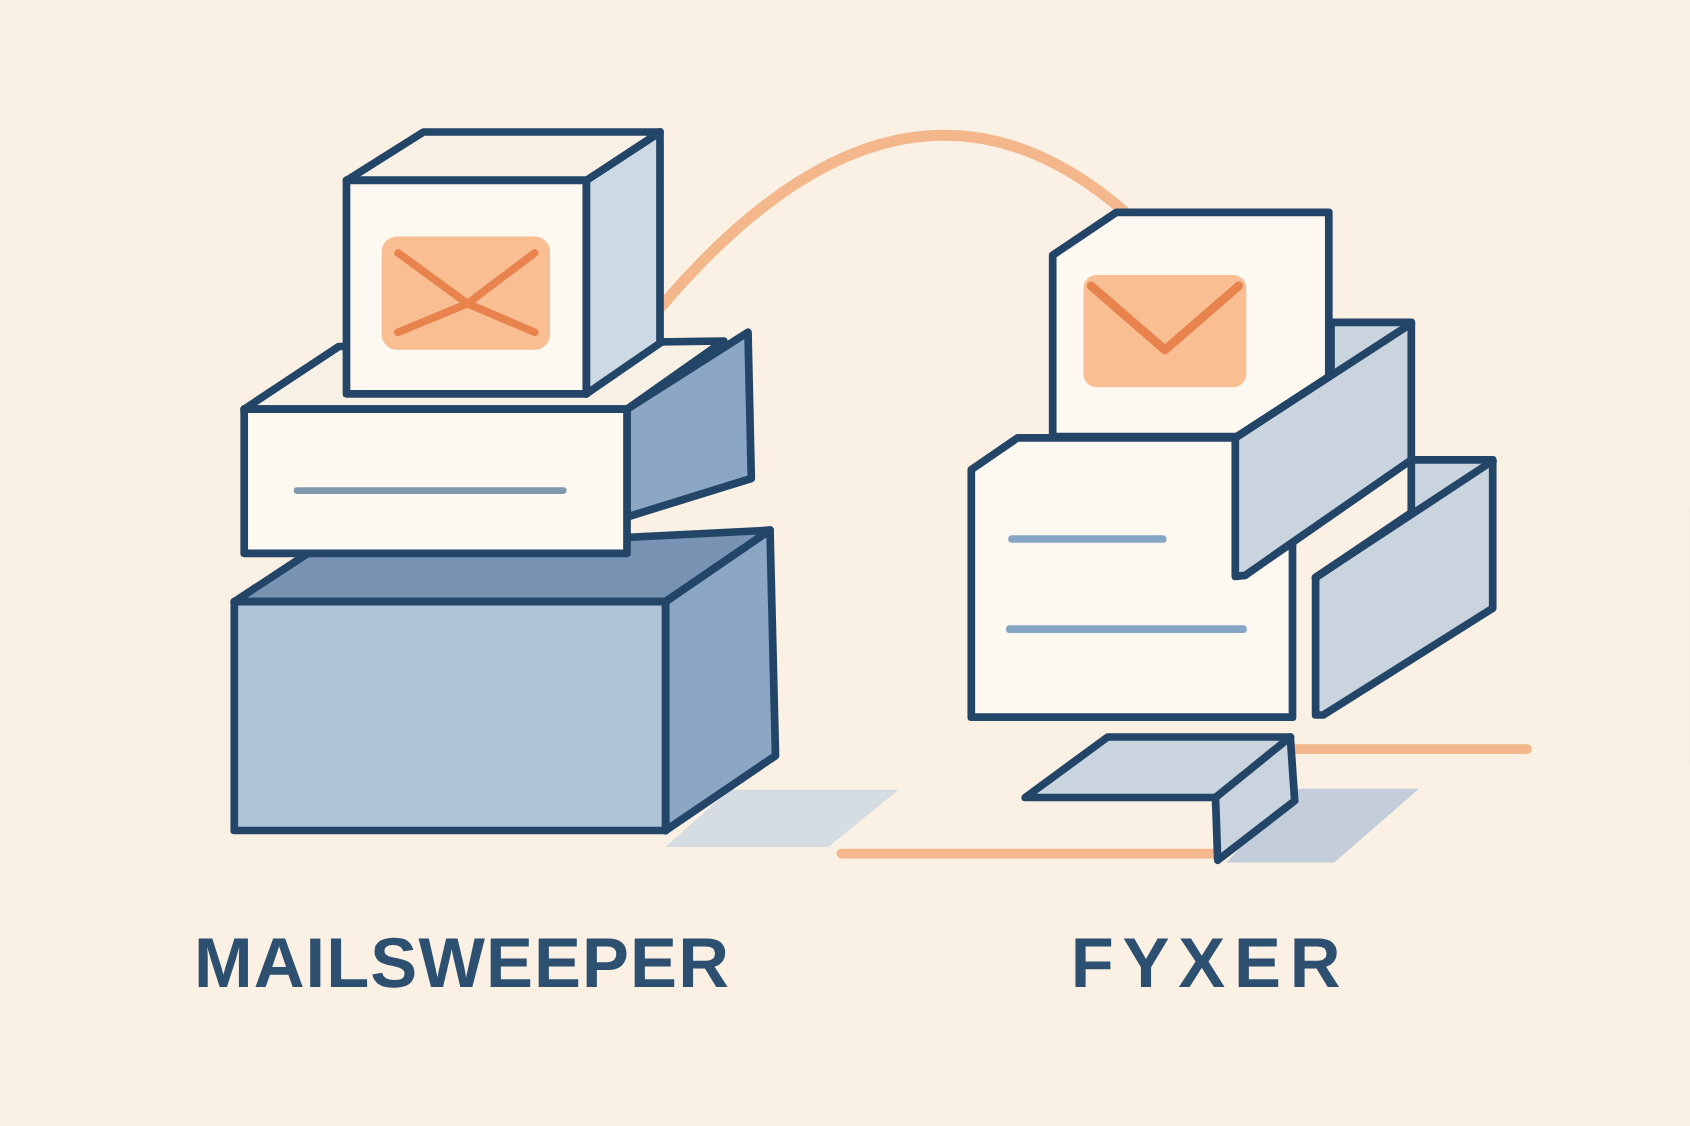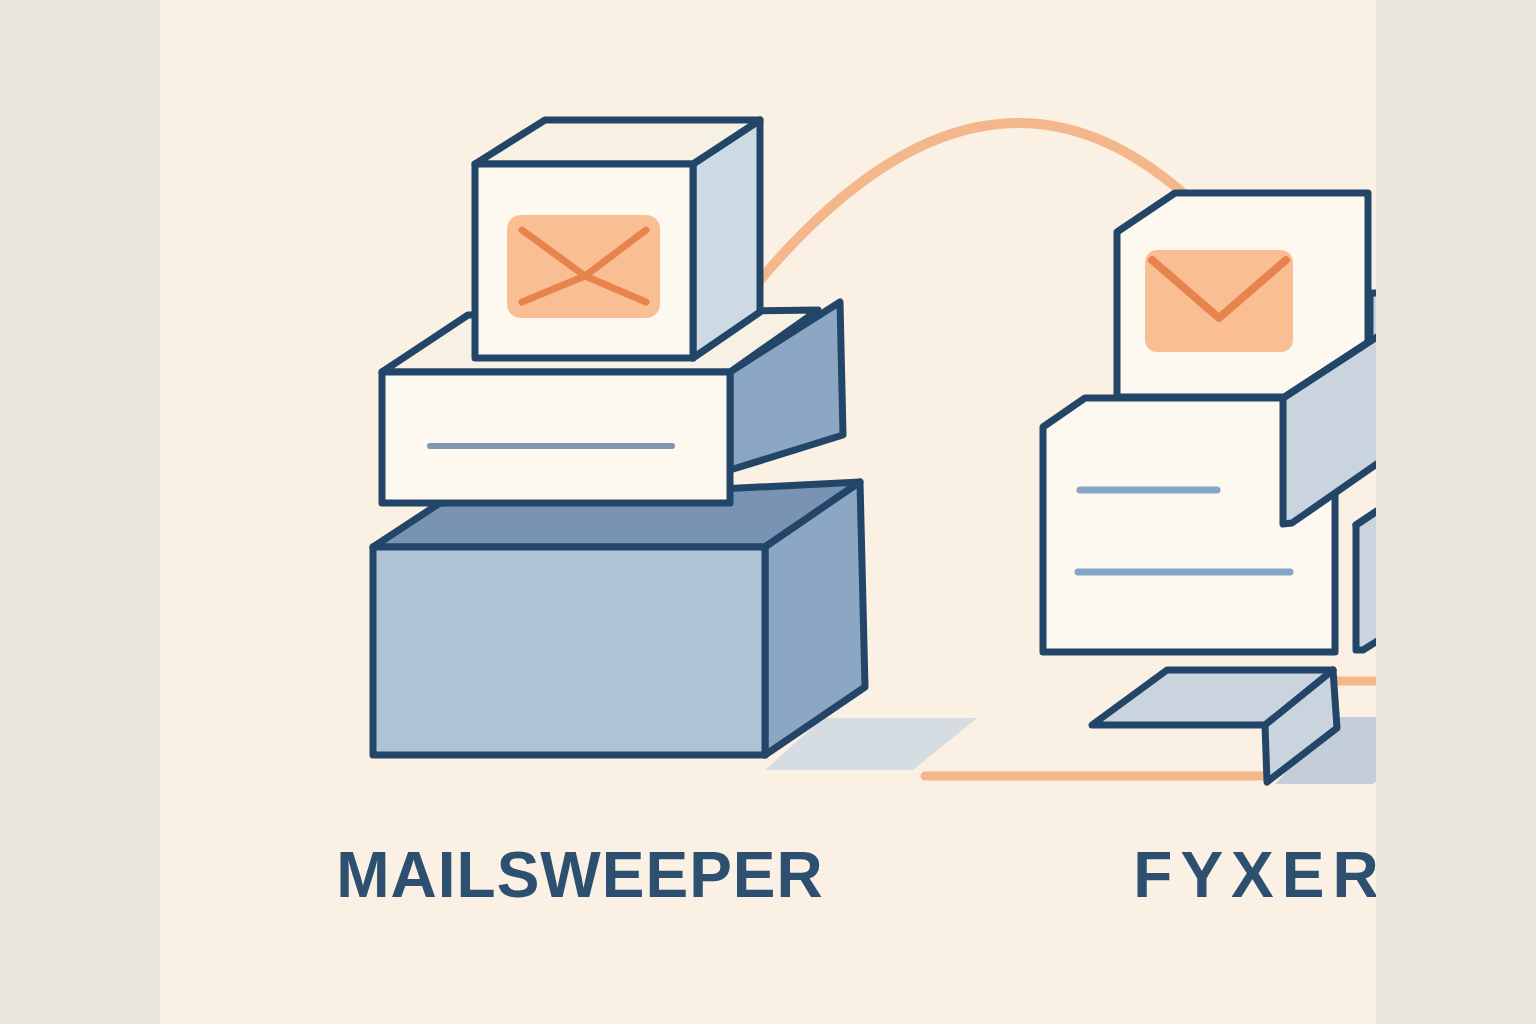--- a/index.html
+++ b/index.html
@@ -3,21 +3,21 @@
 <meta charset="utf-8">
 <style>
   html, body {
     margin: 0;
     padding: 0;
     background: #e8e4de;
     font-family: "Liberation Sans", sans-serif;
   }
   .stage {
     position: relative;
-    width: 1216px;
+    width: 1536px;
     height: 1024px;
     margin: 0 auto;
     background: var(--c-background, #faf0e3);
     overflow: hidden;
   }
   svg { display: block; }
   .label-text {
     font-family: "Liberation Sans", "DejaVu Sans", sans-serif;
     font-weight: bold;
     fill: var(--c-text, #2d5070);

